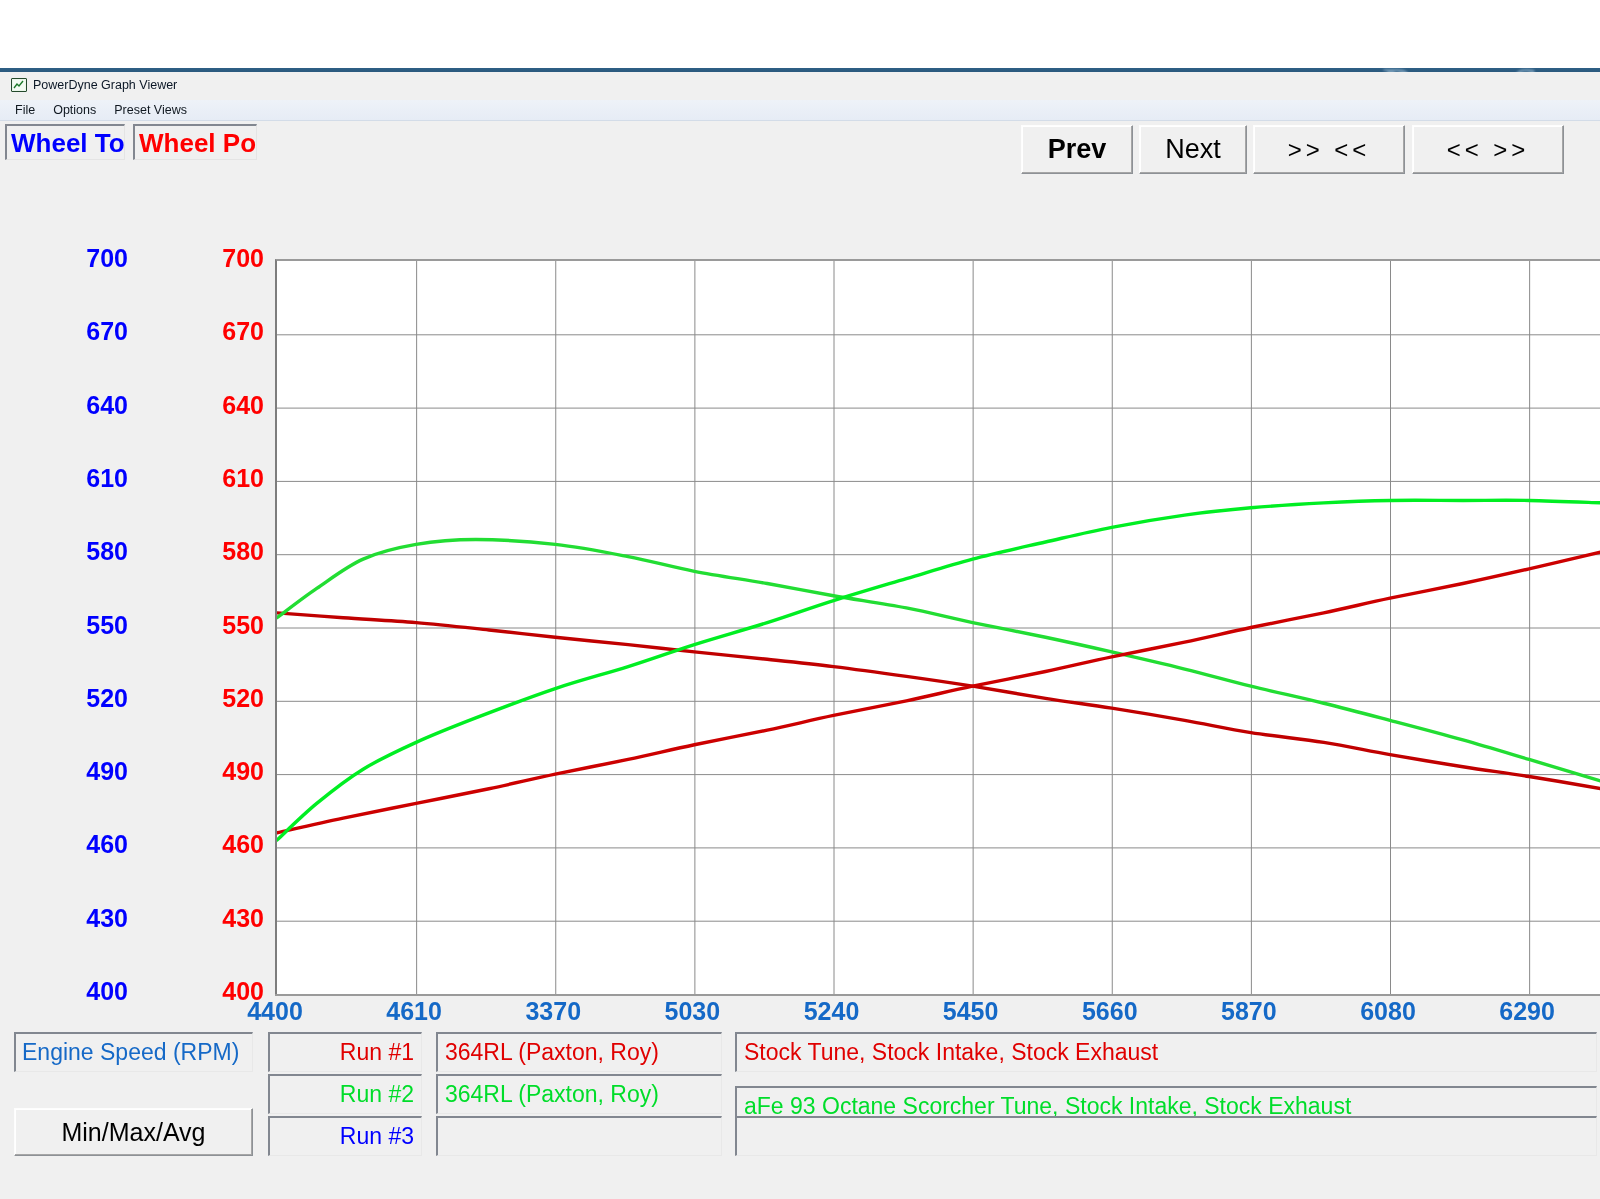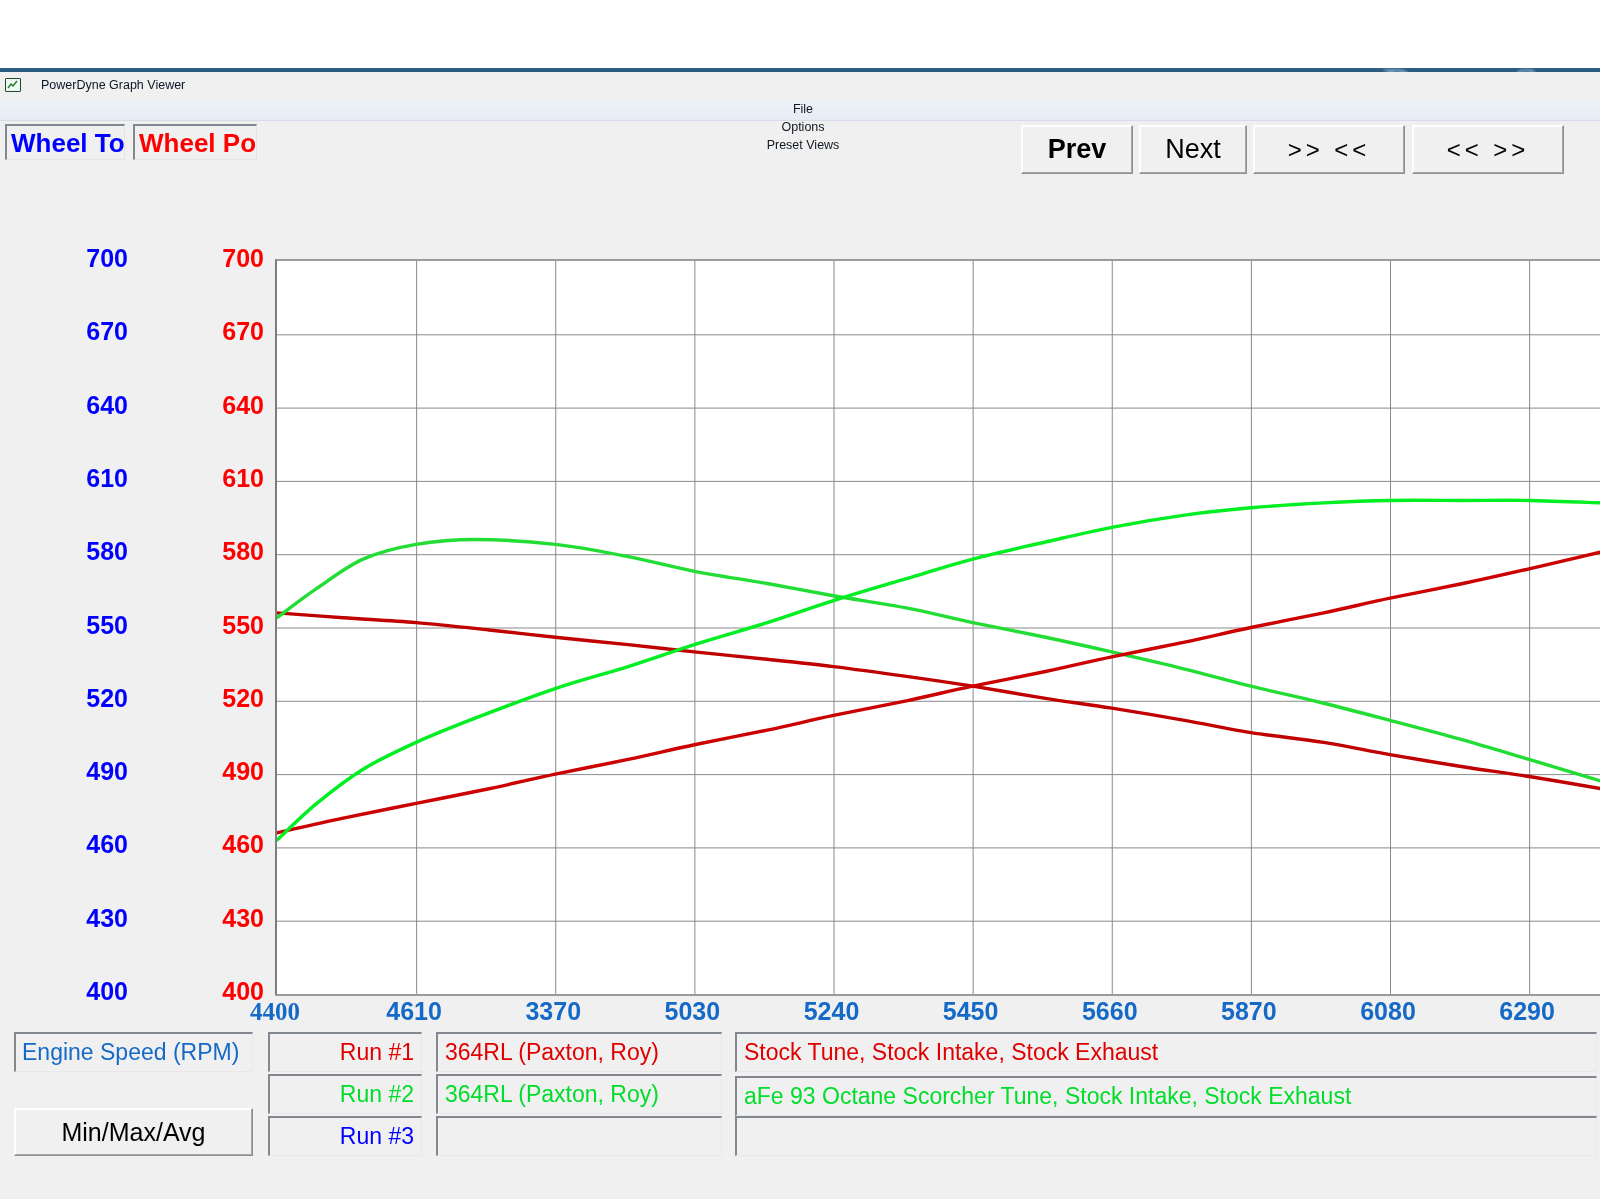--- a/index.html
+++ b/index.html
@@ -28,37 +28,37 @@
   }
 
   
   #app{
     position:absolute;left:0;top:72px;width:1600px;height:1127px;background:#f0f0f0;
   }
 
   
   #titlebar{
     position:absolute;left:0;top:0;width:262px;height:26px;
-    display:flex;align-items:center;gap:20px;padding-left:5px;box-sizing:border-box;
+    display:flex;align-items:center;gap:6px;padding-left:11px;box-sizing:border-box;
     background:transparent;
   }
   #app-icon{
     width:16px;height:14px;border:1px solid #24492c;background:#eaf6ea;
     display:flex;align-items:center;justify-content:center;box-sizing:border-box;
     border-radius:1px;
   }
   #app-icon svg{display:block;}
   #title-text{font-size:12.5px;color:#0b1726;white-space:nowrap;}
 
   
   #menubar{
     position:absolute;left:0;top:28px;width:1600px;height:21px;
     background:linear-gradient(180deg,#eef2f8 0%,#e6ecf5 100%);
     border-bottom:1px solid #d3dce8;
-    display:flex;align-items:center;gap:0px;padding-left:6px;box-sizing:border-box;flex-direction:column;
+    display:flex;align-items:center;gap:0px;padding-left:6px;box-sizing:border-box;
   }
   .menu-item{font-size:12.5px;color:#101820;padding:2px 9px;white-space:nowrap;cursor:default;}
 
   
   .unitbox{
     position:absolute;height:36px;
     background:#f0f0f0;
     border-left:2px solid #828790;border-top:2px solid #828790;
     border-right:1px solid #e4e4e4;border-bottom:1px solid #e4e4e4;
     box-sizing:border-box;
@@ -131,21 +131,21 @@
 
   #f-run1{left:268px;top:4px;width:154px;height:40px;justify-content:flex-end;padding-right:7px;}
   #f-run2{left:268px;top:46px;width:154px;height:40px;justify-content:flex-end;padding-right:7px;padding-left:21px;}
   #f-run3{left:268px;top:88px;width:154px;height:40px;justify-content:flex-end;padding-right:7px;}
 
   #f-name1{left:436px;top:4px;width:286px;height:40px;padding-left:7px;}
   #f-name2{left:436px;top:46px;width:286px;height:40px;padding-left:7px;}
   #f-name3{left:436px;top:88px;width:286px;height:40px;padding-left:7px;}
 
   #f-desc1{left:735px;top:4px;width:862px;height:40px;padding-left:7px;}
-  #f-desc2{left:735px;top:48px;width:862px;height:40px;padding-left:7px;}
+  #f-desc2{left:735px;top:58px;width:862px;height:40px;padding-left:7px;}
   #f-desc3{left:735px;top:88px;width:862px;height:40px;padding-left:7px;}
 
   #btn-mma{
     position:absolute;left:14px;top:80px;width:239px;height:48px;
     background:#f0f0f0;
     border:1px solid #8d9196;
     border-top-color:#fdfdfd;border-left-color:#fdfdfd;
     box-shadow:inset -1px -1px 0 #a6a6a6, inset 1px 1px 0 #ffffff;
     box-sizing:border-box;
     display:flex;align-items:center;justify-content:center;
@@ -240,21 +240,21 @@
             <line x1="1113.5" y1="0" x2="1113.5" y2="733" stroke="#8a8a8a" stroke-width="1"></line>
             <line x1="1252.625" y1="0" x2="1252.625" y2="733" stroke="#8a8a8a" stroke-width="1"></line>
             <path d="M0.00,351.84C11.04,352.65 43.06,355.10 66.25,356.73C89.44,358.36 114.83,359.58 139.13,361.61C163.42,363.65 188.81,366.50 212.00,368.94C235.19,371.39 255.06,373.83 278.25,376.27C301.44,378.72 327.94,381.16 351.13,383.60C374.31,386.05 394.19,388.49 417.38,390.93C440.56,393.38 467.06,395.82 490.25,398.26C513.44,400.71 533.31,402.74 556.50,405.59C579.69,408.44 606.19,412.11 629.38,415.37C652.56,418.62 672.44,421.47 695.63,425.14C718.81,428.81 745.31,433.69 768.50,437.36C791.69,441.02 811.56,443.47 834.75,447.13C857.94,450.79 884.44,455.27 907.63,459.35C930.81,463.42 950.69,467.90 973.88,471.56C997.06,475.23 1023.56,477.67 1046.75,481.34C1069.94,485.00 1089.81,489.48 1113.00,493.55C1136.19,497.63 1162.69,502.11 1185.88,505.77C1209.06,509.43 1228.94,511.88 1252.13,515.54C1275.31,519.21 1312.85,525.72 1325.00,527.76" fill="none" stroke="#c00000" stroke-width="3.4" stroke-linecap="round" stroke-linejoin="round"></path>
             <path d="M0.00,356.73C6.63,351.84 25.40,337.18 39.75,327.41C54.10,317.63 69.56,305.42 86.13,298.09C102.69,290.76 120.35,286.68 139.13,283.43C157.90,280.17 175.56,278.54 198.75,278.54C221.94,278.54 252.85,280.58 278.25,283.43C303.65,286.28 327.94,291.16 351.13,295.64C374.31,300.12 394.19,305.82 417.38,310.30C440.56,314.78 467.06,318.45 490.25,322.52C513.44,326.59 533.31,330.66 556.50,334.74C579.69,338.81 606.19,342.47 629.38,346.95C652.56,351.43 672.44,356.73 695.63,361.61C718.81,366.50 745.31,371.39 768.50,376.27C791.69,381.16 811.56,385.64 834.75,390.93C857.94,396.23 884.44,402.34 907.63,408.04C930.81,413.74 950.69,419.44 973.88,425.14C997.06,430.84 1023.56,436.54 1046.75,442.24C1069.94,447.94 1089.81,453.24 1113.00,459.35C1136.19,465.45 1162.69,472.38 1185.88,478.89C1209.06,485.41 1228.94,491.52 1252.13,498.44C1275.31,505.36 1312.85,516.77 1325.00,520.43" fill="none" stroke="#22dd33" stroke-width="3.4" stroke-linecap="round" stroke-linejoin="round"></path>
             <path d="M0.00,571.74C11.04,569.30 43.06,561.97 66.25,557.08C89.44,552.19 114.83,547.31 139.13,542.42C163.42,537.53 188.81,532.65 212.00,527.76C235.19,522.87 255.06,517.99 278.25,513.10C301.44,508.21 327.94,503.33 351.13,498.44C374.31,493.55 394.19,488.67 417.38,483.78C440.56,478.89 467.06,474.01 490.25,469.12C513.44,464.23 533.31,459.35 556.50,454.46C579.69,449.57 606.19,444.69 629.38,439.80C652.56,434.91 672.44,430.03 695.63,425.14C718.81,420.25 745.31,415.37 768.50,410.48C791.69,405.59 811.56,400.71 834.75,395.82C857.94,390.93 884.44,386.05 907.63,381.16C930.81,376.27 950.69,371.39 973.88,366.50C997.06,361.61 1023.56,356.73 1046.75,351.84C1069.94,346.95 1089.81,342.07 1113.00,337.18C1136.19,332.29 1162.69,327.41 1185.88,322.52C1209.06,317.63 1228.94,313.15 1252.13,307.86C1275.31,302.57 1312.85,293.61 1325.00,290.76" fill="none" stroke="#cc0000" stroke-width="3.4" stroke-linecap="round" stroke-linejoin="round"></path>
             <path d="M0.00,579.07C6.63,572.96 25.40,554.23 39.75,542.42C54.10,530.61 69.56,518.39 86.13,508.21C102.69,498.03 120.35,489.89 139.13,481.34C157.90,472.79 175.56,465.86 198.75,456.90C221.94,447.94 252.85,436.13 278.25,427.58C303.65,419.03 327.94,412.92 351.13,405.59C374.31,398.26 394.19,390.93 417.38,383.60C440.56,376.27 467.06,368.94 490.25,361.61C513.44,354.28 533.31,346.95 556.50,339.62C579.69,332.29 606.19,324.56 629.38,317.63C652.56,310.71 672.44,304.19 695.63,298.09C718.81,291.98 745.31,286.28 768.50,280.98C791.69,275.69 811.56,270.80 834.75,266.32C857.94,261.84 884.44,257.36 907.63,254.11C930.81,250.85 950.69,248.81 973.88,246.78C997.06,244.74 1023.56,243.11 1046.75,241.89C1069.94,240.67 1089.81,239.85 1113.00,239.45C1136.19,239.04 1162.69,239.45 1185.88,239.45C1209.06,239.45 1228.94,239.04 1252.13,239.45C1275.31,239.85 1312.85,241.48 1325.00,241.89" fill="none" stroke="#00ee22" stroke-width="3.4" stroke-linecap="round" stroke-linejoin="round"></path>
           </svg>
       </div>
       <div id="xaxis-line"></div>
       <div id="xtick-layer">
-          <div class="xtick" style="left: 275px; font-family: Liberation Serif, serif;">4400</div>
+          <div class="xtick" style="left: 275px;">4400</div>
           <div class="xtick" style="left: 414.125px;">4610</div>
           <div class="xtick" style="left: 553.25px;">3370</div>
           <div class="xtick" style="left: 692.375px;">5030</div>
           <div class="xtick" style="left: 831.5px;">5240</div>
           <div class="xtick" style="left: 970.625px;">5450</div>
           <div class="xtick" style="left: 1109.75px;">5660</div>
           <div class="xtick" style="left: 1248.88px;">5870</div>
           <div class="xtick" style="left: 1388px;">6080</div>
           <div class="xtick" style="left: 1527.12px;">6290</div>
         </div>

